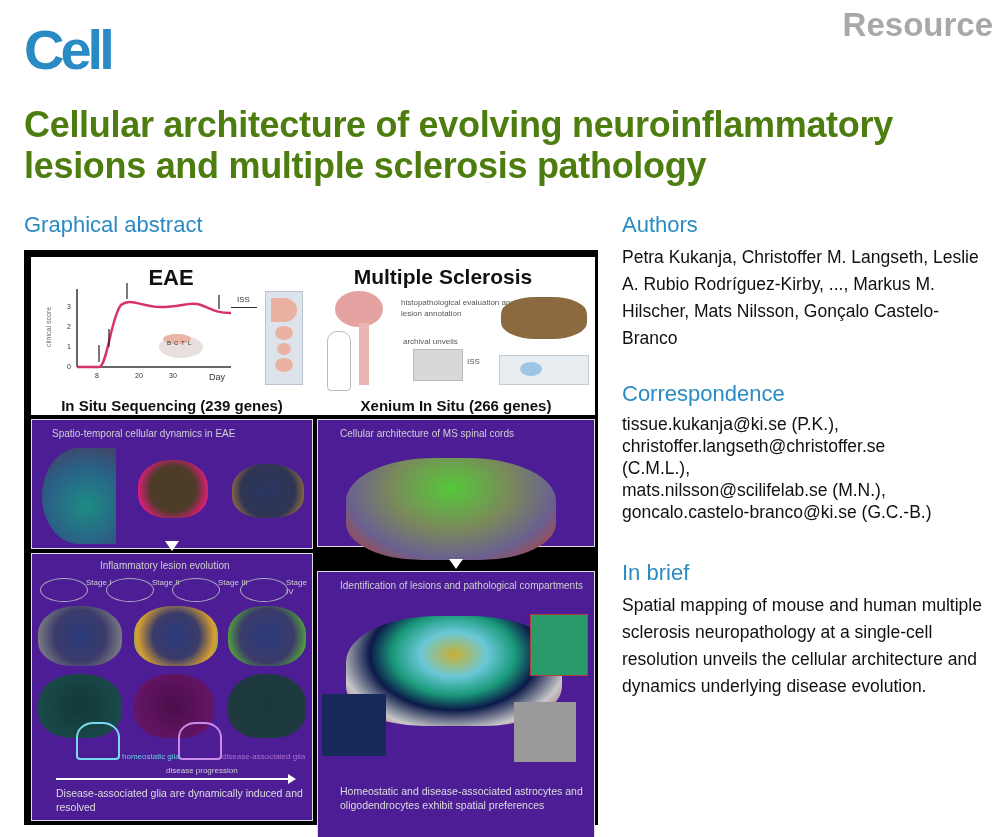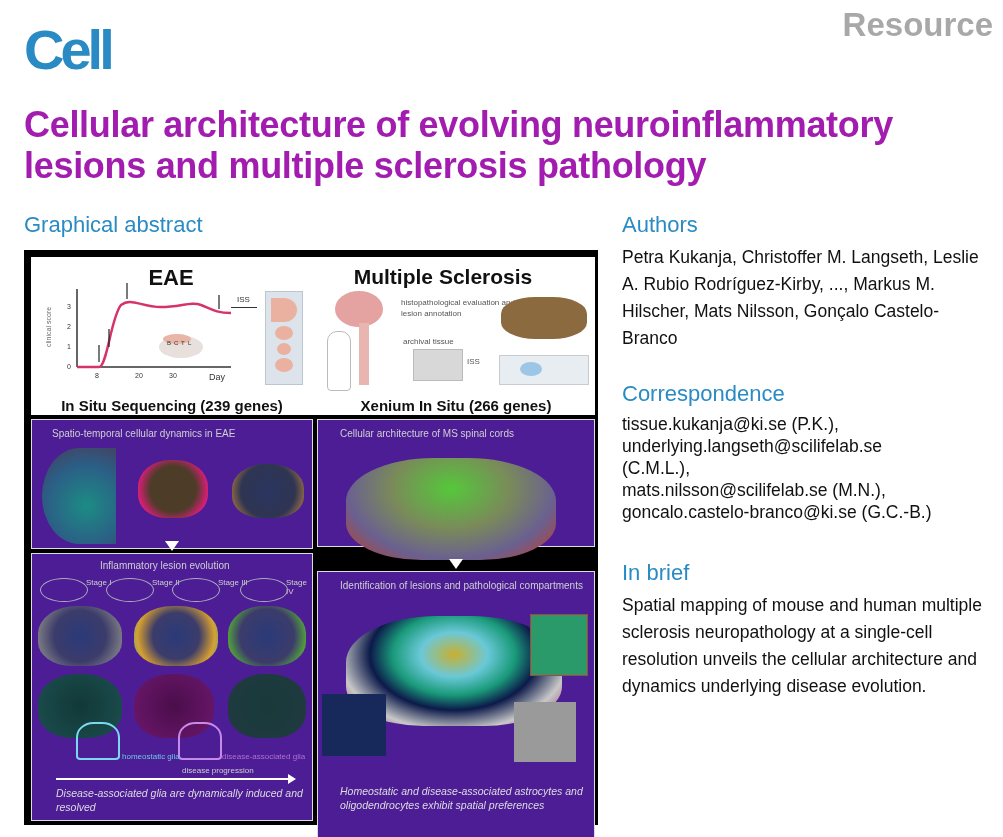--- a/index.html
+++ b/index.html
@@ -1,27 +1,27 @@
 <!DOCTYPE html>
 <html><head>
 <meta charset="utf-8">
 <style>
   html,body{margin:0;padding:0;background:#fff;}
   body{width:1003px;height:837px;position:relative;overflow:hidden;font-family:"Liberation Sans",sans-serif;color:#111;}
   .logo{position:absolute;left:24px;top:22px;font-size:56px;font-weight:bold;color:#2a8bc4;letter-spacing:-4px;line-height:1;}
   .type{position:absolute;right:10px;top:8px;font-size:33px;font-weight:bold;color:#a8a8a8;line-height:1;}
-  .title{position:absolute;left:24px;top:104px;width:975px;font-size:36px;font-weight:bold;line-height:41px;color:#a21caf;letter-spacing:-0.3px;}
+  .title{position:absolute;left:24px;top:104px;width:975px;font-size:36px;font-weight:bold;line-height:41px;color:#4d7c0f;letter-spacing:-0.3px;}
   .ga-head{position:absolute;left:24px;top:212px;font-size:22px;color:#2a8bc4;}
   .frame{position:absolute;left:24px;top:250px;width:574px;height:575px;border:3px double #000;box-sizing:border-box;background:#000;}
   .inner{position:absolute;left:2px;top:2px;right:2px;bottom:2px;background:#000;}
   .panel-white{position:absolute;background:#fff;}
   .panel-dark{position:absolute;background:#4c1d95;border:1px solid #ddd;box-sizing:border-box;}
   .p-title{position:absolute;font-weight:bold;color:#111;text-align:center;}
   .cap{position:absolute;color:#cfcfcf;font-size:10px;}
-  .bigcap{position:absolute;color:#ddd;font-size:10.5px;line-height:14px;font-style:italic;}
+  .bigcap{position:absolute;color:#ddd;font-size:10.5px;line-height:14px;}
   .section{position:absolute;left:622px;width:375px;}
   .sec-h{font-size:22px;color:#2a8bc4;margin:0 0 6px 0;line-height:26px;}
   .sec-t{font-size:17.5px;line-height:27px;color:#111;}
   .corr .sec-t{line-height:22px;}
   .blob{position:absolute;border-radius:46% 46% 40% 40%;}
   .arrow-down{position:absolute;width:0;height:0;border-left:7px solid transparent;border-right:7px solid transparent;border-top:10px solid #fff;}
 </style>
 </head>
 <body>
 
@@ -76,21 +76,21 @@
       </div>
       <div class="p-title" style="left:0;top:140px;width:282px;font-size:15px;">In Situ Sequencing (239 genes)</div>
     </div>
 
     <div class="panel-white" style="left:288px;top:2px;width:278px;height:158px;">
       <div class="p-title" style="left:0;top:8px;width:252px;font-size:21px;">Multiple Sclerosis</div>
       <div style="position:absolute;left:18px;top:34px;width:48px;height:36px;border-radius:50%;background:#e4a3a0;"></div>
       <div style="position:absolute;left:42px;top:66px;width:10px;height:62px;background:#e8b5b0;"></div>
       <div style="position:absolute;left:10px;top:74px;width:22px;height:58px;border:1px solid #bbb;border-radius:10px 10px 4px 4px;"></div>
       <div class="cap" style="left:84px;top:40px;width:116px;color:#555;font-size:8px;line-height:11px;">histopathological evaluation and lesion annotation</div>
-      <div class="cap" style="left:86px;top:80px;color:#555;font-size:8px;">archival tissue</div>
+      <div class="cap" style="left:86px;top:80px;color:#555;font-size:8px;">archival unveils</div>
       <div style="position:absolute;left:96px;top:92px;width:48px;height:30px;background:#d8d8d8;border:1px solid #bbb;"></div>
       <div style="position:absolute;left:184px;top:40px;width:86px;height:42px;border-radius:40%;background:#8b6a3f;"></div>
       <div class="cap" style="left:150px;top:100px;color:#555;font-size:8px;">ISS</div>
       <div style="position:absolute;left:182px;top:98px;width:88px;height:28px;background:#e8edf2;border:1px solid #c5ccd4;">
           <div style="margin:6px 0 0 20px;width:22px;height:14px;border-radius:50%;background:#9cc5e6;"></div>
         </div>
       <div class="p-title" style="left:0;top:140px;width:278px;font-size:15px;">Xenium In Situ (266 genes)</div>
     </div>
 
     <div class="panel-dark" style="left:2px;top:164px;width:282px;height:130px;">
@@ -120,21 +120,21 @@
       <div class="blob" style="left:6px;top:52px;width:84px;height:60px;background:radial-gradient(circle,#2a3a7a 0,#3c3c6a 50%,#8a8a8a 90%);"></div>
       <div class="blob" style="left:102px;top:52px;width:84px;height:60px;background:radial-gradient(circle,#2a3a7a 0,#3c3c6a 45%,#d8a030 75%,#2ab8a0 95%);"></div>
       <div class="blob" style="left:196px;top:52px;width:78px;height:60px;background:radial-gradient(circle,#2a3a7a 0,#3c3c6a 55%,#5ac82a 90%);"></div>
       <div class="blob" style="left:6px;top:120px;width:84px;height:64px;background:radial-gradient(circle,#123838 0,#1a4a4a 80%,#6a2a6a 100%);"></div>
       <div class="blob" style="left:102px;top:120px;width:80px;height:64px;background:radial-gradient(circle,#4a0e4a 0,#6a166a 90%);"></div>
       <div class="blob" style="left:196px;top:120px;width:78px;height:64px;background:radial-gradient(circle,#183a3a 0,#1f3a40 80%,#a01ea0 100%);"></div>
       <div style="position:absolute;left:44px;top:168px;width:40px;height:34px;border:2px solid #7ad8f0;border-radius:40% 40% 10% 10%;"></div>
       <div style="position:absolute;left:146px;top:168px;width:40px;height:34px;border:2px solid #c88ae8;border-radius:40% 40% 10% 10%;"></div>
       <div class="cap" style="left:90px;top:198px;color:#6ac8e0;font-size:8px;">homeostatic glia</div>
       <div class="cap" style="left:190px;top:198px;color:#b070d0;font-size:8px;">disease-associated glia</div>
-      <div class="cap" style="left:150px;top:212px;font-size:8px;">disease progression</div>
+      <div class="cap" style="left:134px;top:212px;font-size:8px;">disease progression</div>
       <div style="position:absolute;left:24px;top:224px;width:234px;height:2px;background:#fff;"></div>
       <div style="position:absolute;left:256px;top:220px;width:0;height:0;border-top:5px solid transparent;border-bottom:5px solid transparent;border-left:8px solid #fff;"></div>
       <div class="bigcap" style="left:24px;top:232px;width:250px;">Disease-associated glia are dynamically induced and resolved</div>
     </div>
 
     <div class="panel-dark" style="left:288px;top:316px;width:278px;height:324px;">
       <div class="cap" style="left:22px;top:8px;">Identification of lesions and pathological compartments</div>
       <div class="blob" style="left:28px;top:44px;width:216px;height:110px;border-radius:42% 42% 36% 36%;background:radial-gradient(ellipse at 50% 35%,#c8b030 0,#6ac8d8 22%,#1a9a7a 40%,#0c1a4a 55%,#c8c8c8 75%,#8a1a4a 100%);"></div>
       <div style="position:absolute;left:212px;top:42px;width:56px;height:60px;background:#2a9a6a;border:1px solid #b04040;"></div>
       <div style="position:absolute;left:4px;top:122px;width:64px;height:62px;background:#17295a;"></div>
@@ -145,21 +145,21 @@
 </div>
 
 <div class="section" style="top:212px;">
   <div class="sec-h">Authors</div>
   <div class="sec-t" style="width:360px;">Petra Kukanja, Christoffer M. Langseth, Leslie A. Rubio Rodríguez-Kirby, ..., Markus M. Hilscher, Mats Nilsson, Gonçalo Castelo-Branco</div>
 </div>
 
 <div class="section corr" style="top:381px;">
   <div class="sec-h">Correspondence</div>
   <div class="sec-t">tissue.kukanja@ki.se (P.K.),</div>
-  <div class="sec-t">underlying.langseth@scilifelab.se</div>
+  <div class="sec-t">christoffer.langseth@christoffer.se</div>
   <div class="sec-t">(C.M.L.),</div>
   <div class="sec-t">mats.nilsson@scilifelab.se (M.N.),</div>
   <div class="sec-t">goncalo.castelo-branco@ki.se (G.C.-B.)</div>
 </div>
 
 <div class="section" style="top:560px;">
   <div class="sec-h">In brief</div>
   <div class="sec-t" style="width:370px;">Spatial mapping of mouse and human multiple sclerosis neuropathology at a single-cell resolution unveils the cellular architecture and dynamics underlying disease evolution.</div>
 </div>
 

